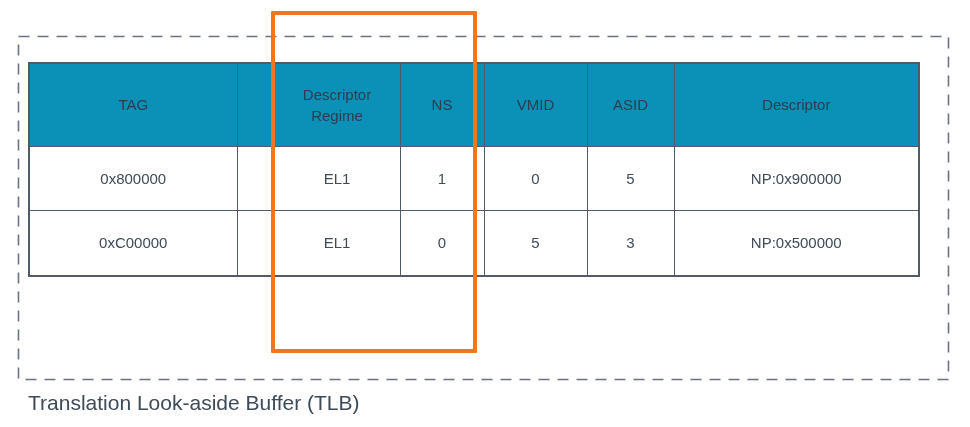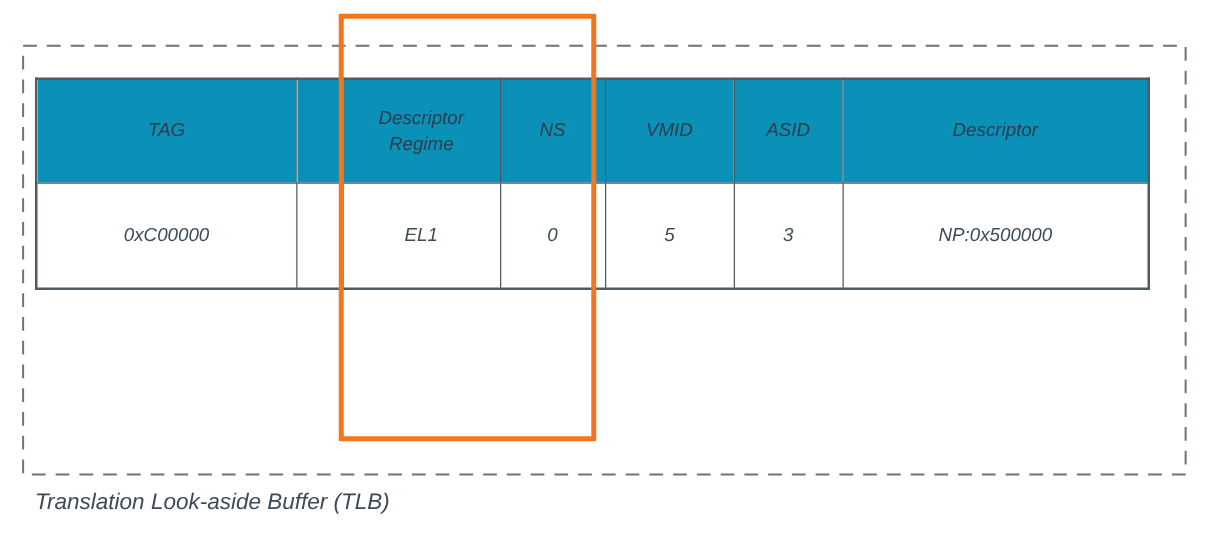--- a/index.html
+++ b/index.html
@@ -12,21 +12,20 @@
     --caption-text:#3d4a57;
   }
   *{ box-sizing:border-box; }
   html,body{ margin:0; padding:0; background:#ffffff; }
   body{ font-family:"Liberation Sans", sans-serif; }
   .stage{
     position:relative;
     width:970px; height:427px;
     background:#ffffff;
     overflow:hidden;
-    font-style:italic;
   }
   .dashed-frame-svg{
     position:absolute; left:17px; top:35px;
     width:933px; height:346px;
   }
   .dashed-rect{
     fill:none;
     stroke:var(--frame);
     stroke-width:1.6;
     stroke-dasharray:11 8;
@@ -53,40 +52,40 @@
     line-height:21px;
     height:83px;
   }
   table.tlb td{
     background:#ffffff;
     color:var(--body-text);
     font-size:15px;
     height:64px;
   }
   tr.row-2 td{ height:65px; }
-  tr.row-3 td{ height:85px;margin-left:35px; }
+  tr.row-3 td{ height:66px;margin-left:35px; }
   .col-tag{ width:208px; }
   .col-gap{ width:37px; }
   .col-tr{ width:126px; }
   .col-ns{ width:84px; }
   .col-vmid{ width:103px; }
   .col-asid{ width:87px; }
   .col-desc{ width:245px; }
   .highlight-box{
     position:absolute;
     left:271px; top:11px;
     width:206px; height:342px;
     border:4px solid var(--highlight);
     border-radius:1px;
     pointer-events:none;
   }
   .caption{
     position:absolute;
     left:28px; top:391px;
-    font-size:18px;
+    font-size:21px;
     color:var(--caption-text);
     white-space:nowrap;
   }
 </style>
 </head>
 <body>
 
 <div class="stage">
 
   <svg class="dashed-frame-svg">
@@ -108,20 +107,29 @@
         <th>TAG</th>
         <th></th>
         <th>Descriptor Regime</th>
         <th>NS</th>
         <th>VMID</th>
         <th>ASID</th>
         <th>Descriptor</th>
       </tr>
     </thead>
     <tbody>
+      <tr class="row-1">
+        <td>0x800000</td>
+        <td></td>
+        <td>EL1</td>
+        <td>1</td>
+        <td>0</td>
+        <td>5</td>
+        <td>NP:0x900000</td>
+      </tr>
       <tr class="row-3">
         <td>0xC00000</td>
         <td></td>
         <td>EL1</td>
         <td>0</td>
         <td>5</td>
         <td>3</td>
         <td>NP:0x500000</td>
       </tr>
     </tbody>

